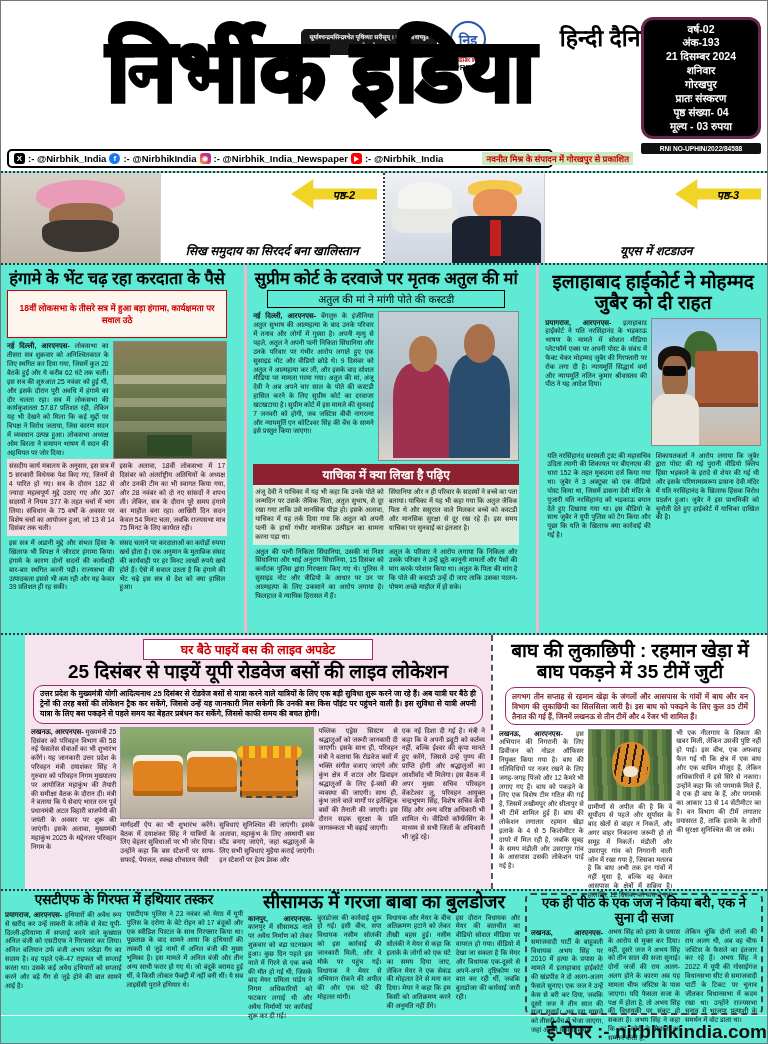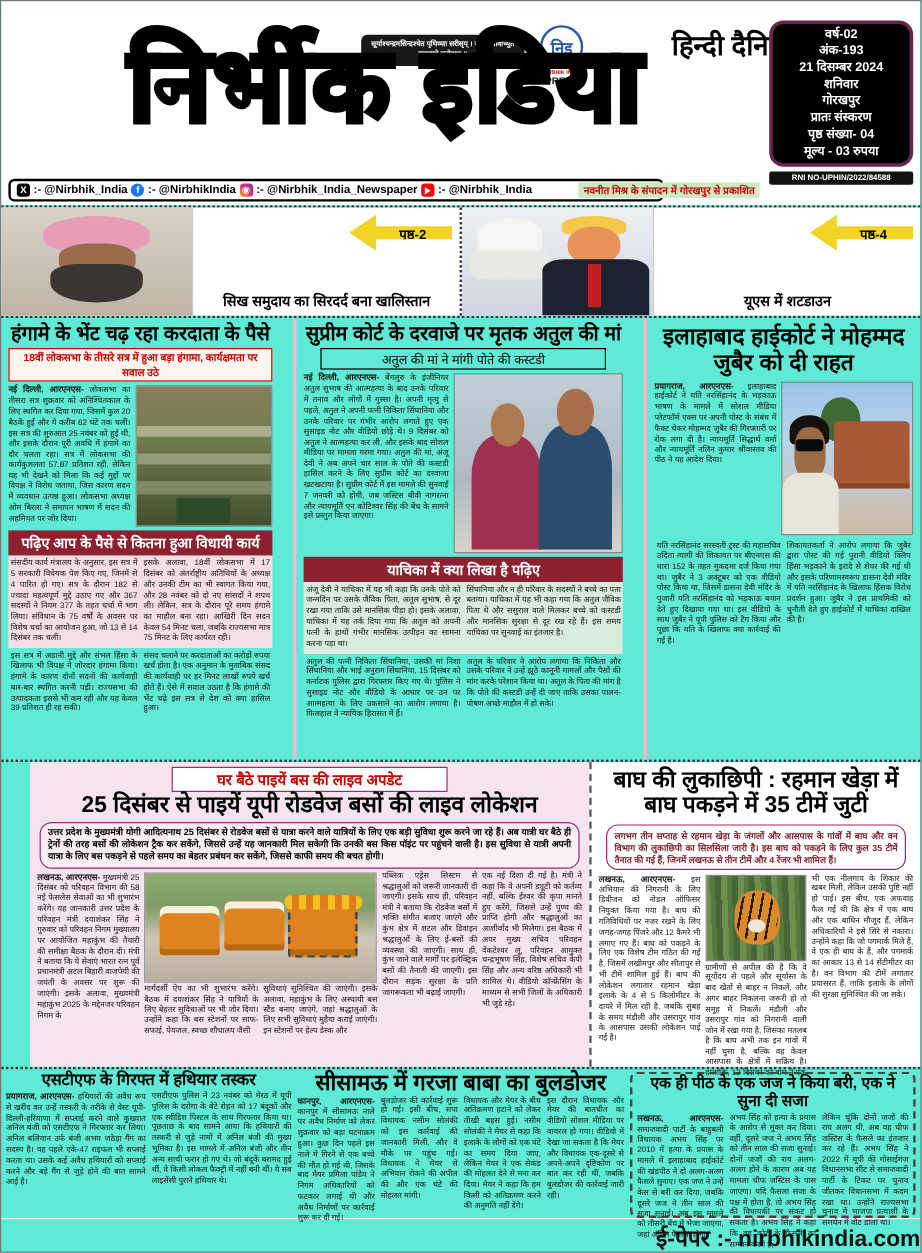--- a/index.html
+++ b/index.html
@@ -30,21 +30,21 @@
     color:#fff; font-size:8px; font-weight:900; flex:none; }
   .ic-x { background:#000; }
   .ic-fb { background:#1877f2; border-radius:50%; }
   .ic-ig { background:linear-gradient(45deg,#f5a623,#e1306c,#833ab4); }
   .ic-yt { background:#f00; }
   .ic-yt:before { content:""; width:0; height:0; border-left:5px solid #fff; border-top:3px solid transparent; border-bottom:3px solid transparent; }
   .publisher { position:absolute; right:134px; top:151px; background:#cdeac2; color:#c00; font-size:8.5px;
     font-weight:bold; padding:1px 4px; }
 
   
-  .teasers { height:94px; display:flex; border-top:2px dotted #333; border-bottom:2px dotted #333; }
+  .teasers { height:94px; display:flex; border-top:2px dotted #333; border-bottom:2px dotted #333;font-style:italic; }
   .teaser { flex:1; border-right:2px dotted #333; display:flex; position:relative; background:#fff; }
   .teaser:last-child { border-right:none; }
   .t-photo { width:42%; height:100%; position:relative; overflow:hidden; border-right:1px solid #ccc; }
   .t-right { flex:1; position:relative; }
   .arrow { position:absolute; top:6px; right:6px; width:86px; height:30px; background:#f2d427;
     clip-path:polygon(0 50%,26% 0,26% 32%,100% 32%,100% 68%,26% 68%,26% 100%);
     display:flex; align-items:center; justify-content:center; padding-left:20px;
     font-size:11px; font-weight:900; color:#000; }
   .t-caption { position:absolute; bottom:4px; left:2px; right:2px; text-align:center; font-size:12px;
     font-weight:900; line-height:1.25; color:#000; background:#fff; }
@@ -94,21 +94,21 @@
   .ph-tiger .t-muz { left:42%; top:52%; width:18%; height:16%; background:#f0e6d2; border-radius:50%; }
 
   
   .topstories { height:368px; display:flex;gap:11px; }
   .tcol { padding:4px 6px 2px; position:relative; }
   .tcol + .tcol { border-left:3px solid #f0b8cc; }
   .t1 { width:256px; } .t2 { width:310px; } .t3 { width:254px; }
   .hl { font-weight:900; color:#000; text-align:center; line-height:1.12; }
   .hl1 { font-size:16.5px; }
   .sub1 { border:1.5px solid #c00; color:#c00; background:#fdf6ee; font-size:8.6px; font-weight:bold;
-    text-align:center; margin:3px 0; padding:1px 2px; }
+    text-align:center; margin:3px 0; padding:11px 2px; }
   .sub2 { border:1.5px solid #000; color:#000; font-size:10.5px; font-weight:400; text-align:center; margin:3px 14px; padding:1px 2px; }
   .dateline { font-weight:bold; font-size:7px; }
   .body-row { display:flex; gap:4px; margin-top:2px; }
   .col { font-size:6.7px; line-height:1.32; text-align:justify; color:#111; }
   .inset-head { background:#8e2130; color:#fff; font-size:12px; font-weight:900; text-align:center; padding:2px 1px; margin-top:3px; }
   .inset-row { display:flex; gap:5px; padding:3px 2px; }
   .pinkbg { background:#f5dde4; }
   .greenbg { background:#d9ecdc; }
 
   
@@ -197,21 +197,21 @@
     </div>
     <div class="teaser">
       <div class="t-photo ph ph-trump">
         <div class="dome"></div>
           <div class="hair"></div>
           <div class="face2"></div>
           <div class="suit"></div>
           <div class="tie"></div>
       </div>
       <div class="t-right">
-        <div class="arrow">पृष्ठ-4</div>
+        <div class="arrow">पृष्ठ-3</div>
         <div class="t-caption">यूएस में शटडाउन</div>
       </div>
     </div>
   </div>
 
   <div class="topstories">
 
     <div class="tcol t1">
       <div class="hl hl1">हंगामे के भेंट चढ़ रहा करदाता के पैसे</div>
       <div class="sub1">18वीं लोकसभा के तीसरे सत्र में हुआ बड़ा हंगामा, कार्यक्षमता पर सवाल उठे</div>
@@ -220,21 +220,20 @@
           <span class="dateline">नई दिल्ली, आरएनएस-</span>
           <span>लोकसभा का तीसरा सत्र शुक्रवार को अनिश्चितकाल के लिए स्थगित कर दिया गया, जिसमें कुल 20 बैठकें हुईं और ये करीब 62 घंटे तक चलीं। इस सत्र की शुरुआत 25 नवंबर को हुई थी, और इसके दौरान पूरी अवधि में हंगामे का दौर चलता रहा। सत्र में लोकसभा की कार्यकुशलता 57.87 प्रतिशत रही, लेकिन यह भी देखने को मिला कि कई मुद्दों पर विपक्ष ने विरोध जताया, जिस कारण सदन में व्यवधान उत्पन्न हुआ। लोकसभा अध्यक्ष ओम बिरला ने समापन भाषण में सदन की अहमियत पर जोर दिया।</span>
         </div>
         <div class="ph ph-parl" style="width:53%;height:118px;border:1px solid #888">
           <div class="r1"></div>
             <div class="r2"></div>
             <div class="r3"></div>
             <div class="well"></div>
         </div>
       </div>
-      <div class="inset-head">पढ़िए आप के पैसे से कितना हुआ विधायी कार्य</div>
       <div class="inset-row pinkbg">
         <div class="col" style="width:50%">संसदीय कार्य मंत्रालय के अनुसार, इस सत्र में 5 सरकारी विधेयक पेश किए गए, जिनमें से 4 पारित हो गए। सत्र के दौरान 182 से ज्यादा महत्वपूर्ण मुद्दे उठाए गए और 367 सदस्यों ने नियम 377 के तहत चर्चा में भाग लिया। संविधान के 75 वर्षों के अवसर पर विशेष चर्चा का आयोजन हुआ, जो 13 से 14 दिसंबर तक चली।</div>
         <div class="col" style="width:50%">इसके अलावा, 18वीं लोकसभा में 17 दिसंबर को अंतर्राष्ट्रीय अतिथियों के अध्यक्ष और उनकी टीम का भी स्वागत किया गया, और 28 नवंबर को दो नए सांसदों ने शपथ ली। लेकिन, सत्र के दौरान पूरे समय हंगामे का माहौल बना रहा। आखिरी दिन सदन केवल 54 मिनट चला, जबकि राज्यसभा मात्र 75 मिनट के लिए कार्यरत रही।</div>
       </div>
       <div class="inset-row">
         <div class="col" style="width:50%">इस सत्र में अडानी मुद्दे और संभल हिंसा के खिलाफ भी विपक्ष ने जोरदार हंगामा किया। हंगामे के कारण दोनों सदनों की कार्यवाही बार-बार स्थगित करनी पड़ी। राज्यसभा की उत्पादकता इससे भी कम रही और यह केवल 39 प्रतिशत ही रह सकी।</div>
         <div class="col" style="width:50%">संसद चलाने पर करदाताओं का करोड़ों रुपया खर्च होता है। एक अनुमान के मुताबिक संसद की कार्यवाही पर हर मिनट लाखों रुपये खर्च होते हैं। ऐसे में सवाल उठता है कि हंगामे की भेंट चढ़े इस सत्र से देश को क्या हासिल हुआ।</div>
       </div>
     </div>
 

